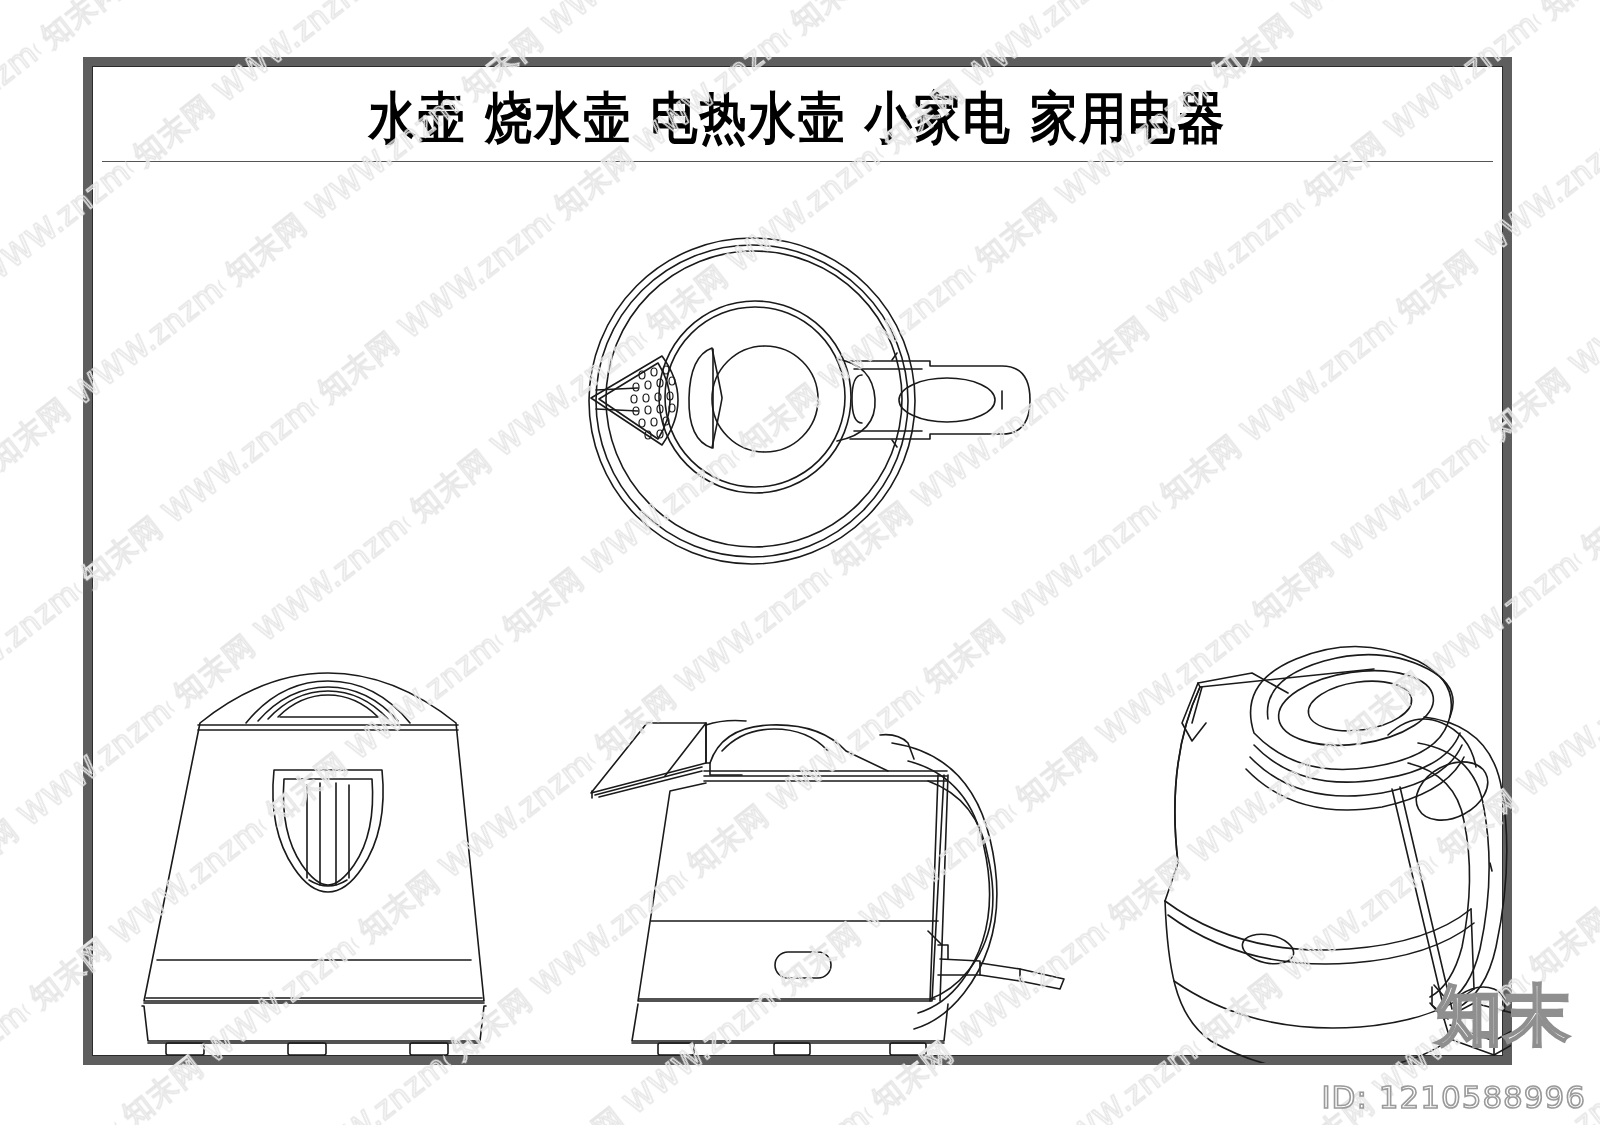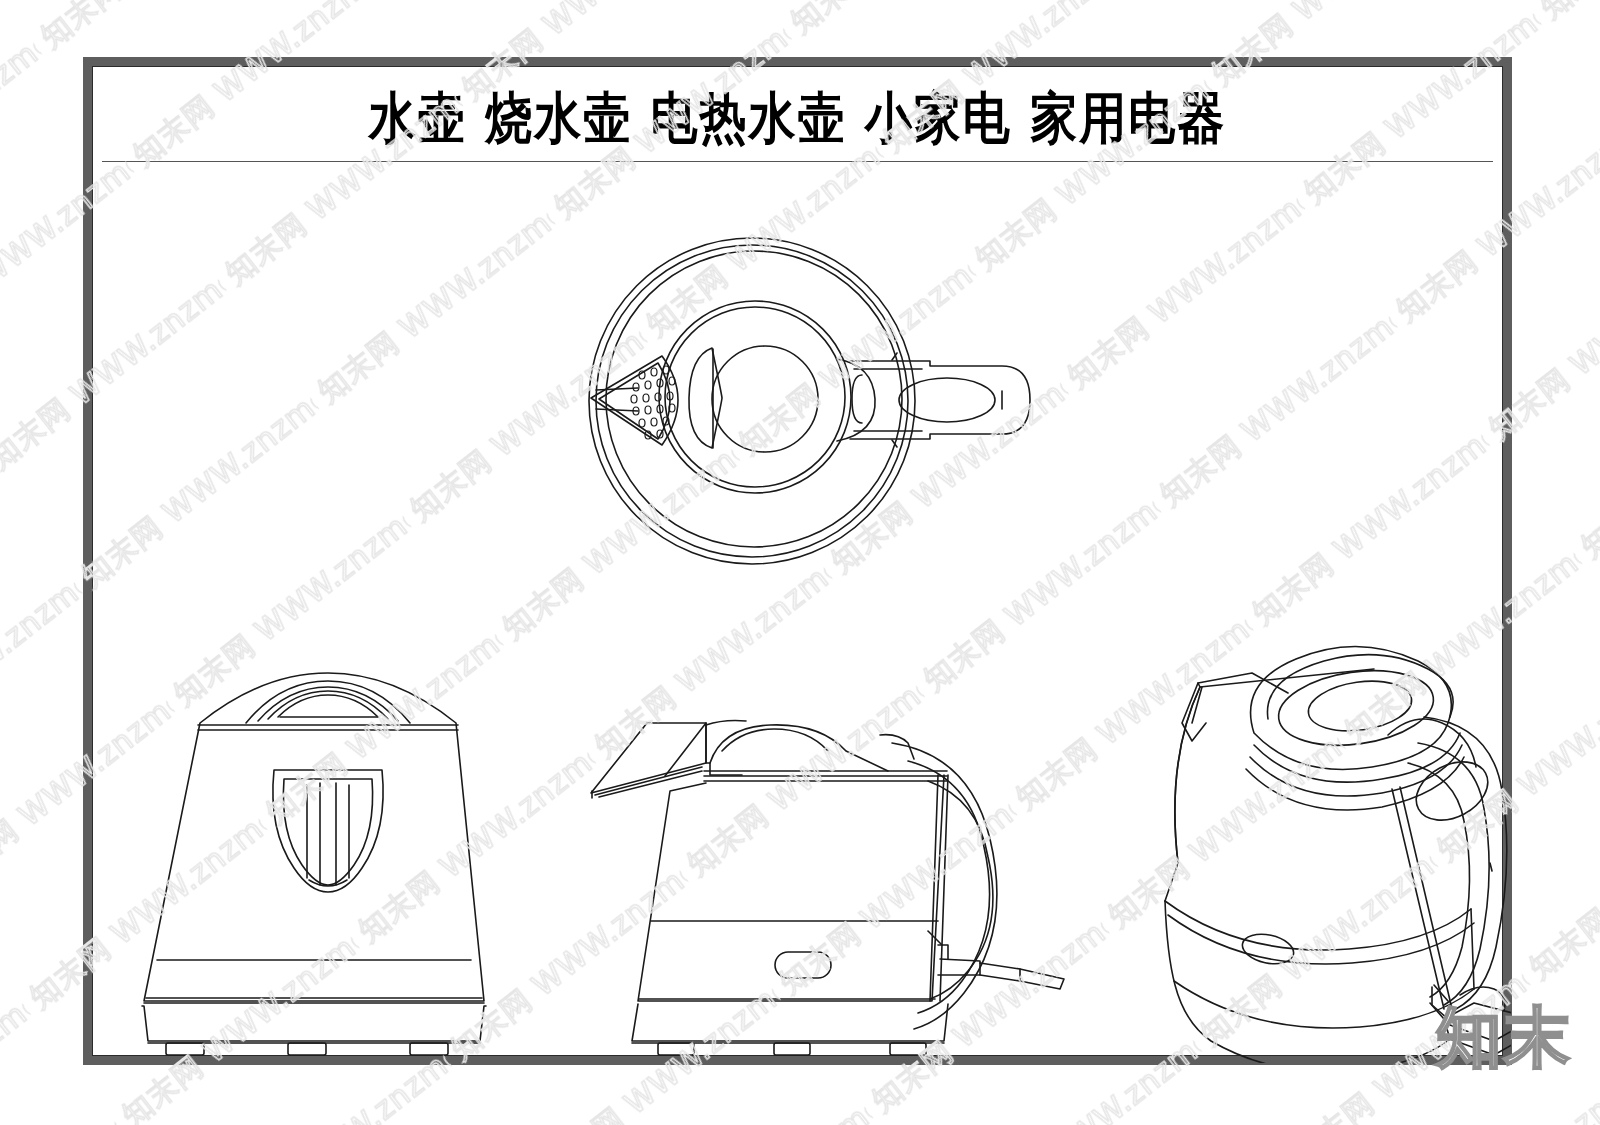--- a/index.html
+++ b/index.html
@@ -100,21 +100,21 @@
     font-size: 31px;
     letter-spacing: 1px;
     color: #ffffff;
     -webkit-text-stroke: 1.6px #9a9a9a;
     text-shadow: 0 0 1px #b5b5b5;
     white-space: nowrap;
   }
   #brand-logo {
     position: absolute;
     right: 20px;
-    bottom: 38px;
+    bottom: 60px;
     font-family: "DejaVu Sans", sans-serif;
     font-size: 66px;
     font-weight: 700;
     color: #ffffff;
     -webkit-text-stroke: 2.2px #8f8f8f;
     white-space: nowrap;
     letter-spacing: 2px;
   }
 </style>
 </head>
@@ -310,13 +310,14 @@
           <path d="M1330,824 L1330,842 L1346,856"></path>
         </g>
 
       </g>
     </svg>
   </div>
 </div>
 
 <div id="branding">
   <div id="brand-logo">知末</div>
+  <div id="brand-id">ID: 1210588996</div>
 </div>
 
 </body></html>

